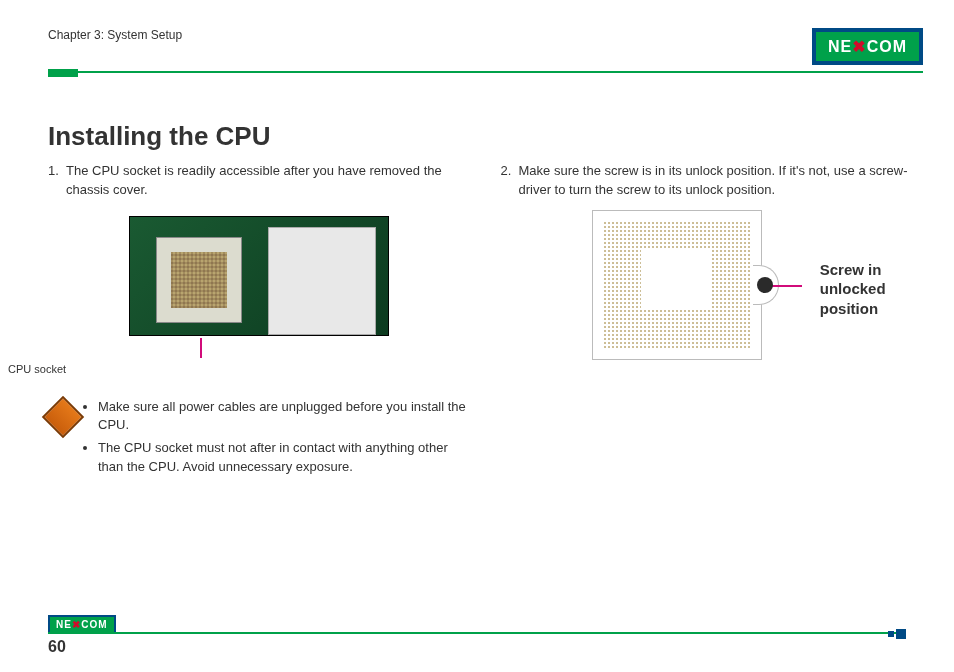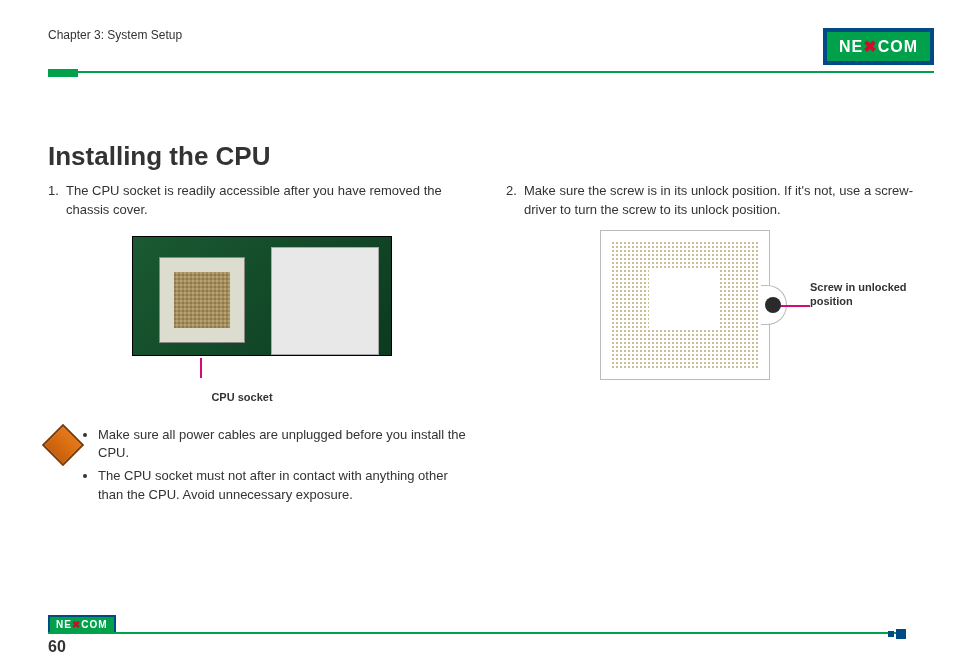--- a/index.html
+++ b/index.html
@@ -5,21 +5,21 @@
   * { box-sizing: border-box; margin: 0; padding: 0; }
   body {
     font-family: "Segoe UI", Arial, sans-serif;
     background: #fff;
     width: 954px;
     height: 672px;
     position: relative;
     color: #333;
   }
   .page {
-    padding: 28px 20px 0 48px;
+    padding: 28px 31px 0 48px;
   }
   .header {
     display: flex;
     justify-content: space-between;
     align-items: flex-start;
     margin-bottom: 4px;
   }
   .chapter-label {
     font-size: 12px;
     color: #333;
@@ -48,21 +48,21 @@
   .top-rule::before {
     content: "";
     position: absolute;
     left: 0;
     top: -2px;
     width: 30px;
     height: 8px;
     background: #00a14a;
   }
   .title {
-    margin-top: 68px;
+    margin-top: 48px;
     font-size: 26px;
     font-weight: bold;
     font-family: "Segoe UI", Arial, sans-serif;
     color: #333;
   }
   .columns {
     display: flex;
     gap: 30px;
     margin-top: 10px;
   }
@@ -101,24 +101,23 @@
     background-blend-mode: multiply;
   }
   .heatsink {
     position:absolute;
     left: 138px; top: 10px;
     width: 108px; height: 108px;
     background: #e8e8e8;
     border:1px solid #aaa;
   }
   .cpu-caption {
-    text-align: center;
     font-size: 11px;
-    font-weight: bold;
-    margin: 12px 0 14px -40px;
+    font-weight: normal;
+    margin: 4px 0 14px -40px;
   }
   .caution-row { display:flex; align-items:flex-start; gap:8px; margin-top:20px;justify-content:center;}
   .caution-badge {
     width: 30px; height: 30px;
     transform: rotate(45deg);
     background: linear-gradient(#e57919,#c95e0c);
     border:2px solid #7a3a05;
     flex-shrink:0;
     margin-top:4px;
     margin-right:4px;
@@ -163,23 +162,23 @@
   .screw-dot {
     position:absolute; right:-12px; top:50%;
     transform:translateY(-50%);
     width:16px; height:16px;
     border-radius:50%;
     background:#2a2a2a;
     z-index:2;
   }
   .screw-label {
     position:absolute;
-    left: 210px;
+    left: 228px;
     top: 50px;
-    font-size:11px;
+    font-size:15px;
     font-weight:bold;
     width: 110px;
     line-height:1.3;
   }
   .leader-line {
     position:absolute;
     top: 75px;
     left: 170px;
     width: 40px;
     height: 2px;

